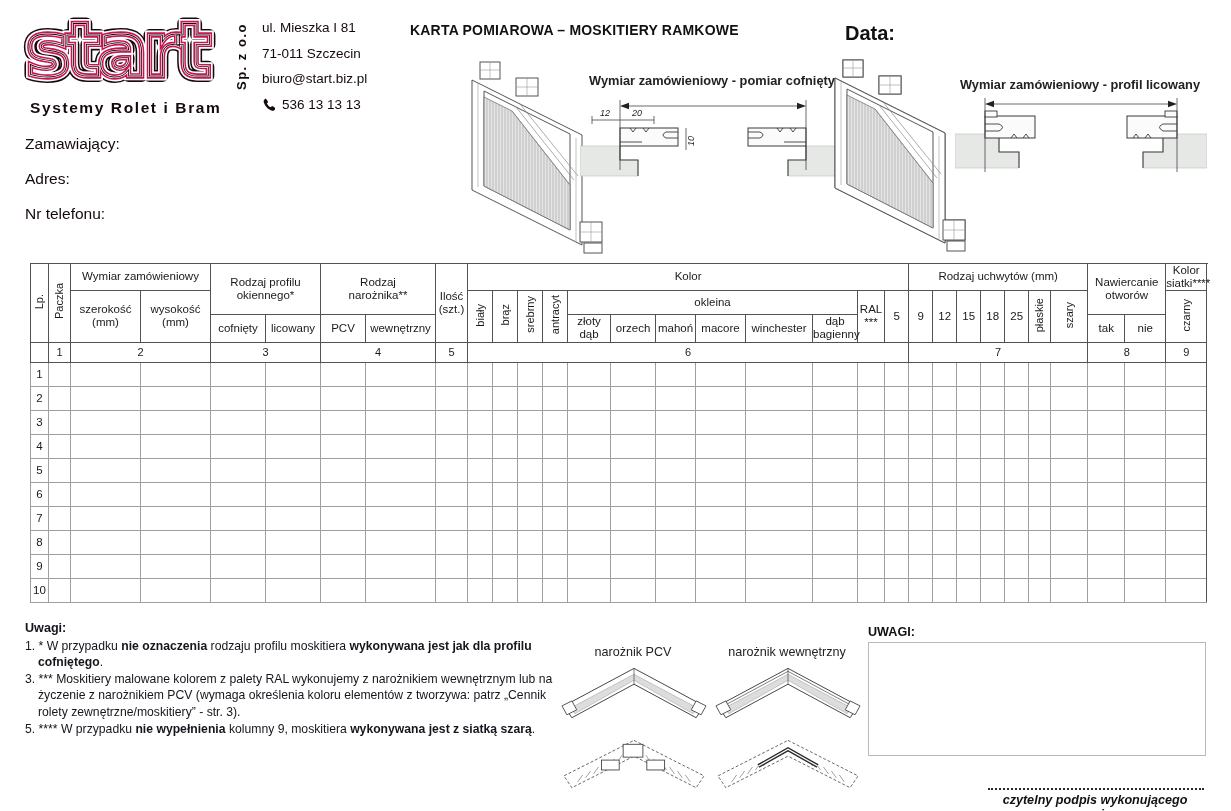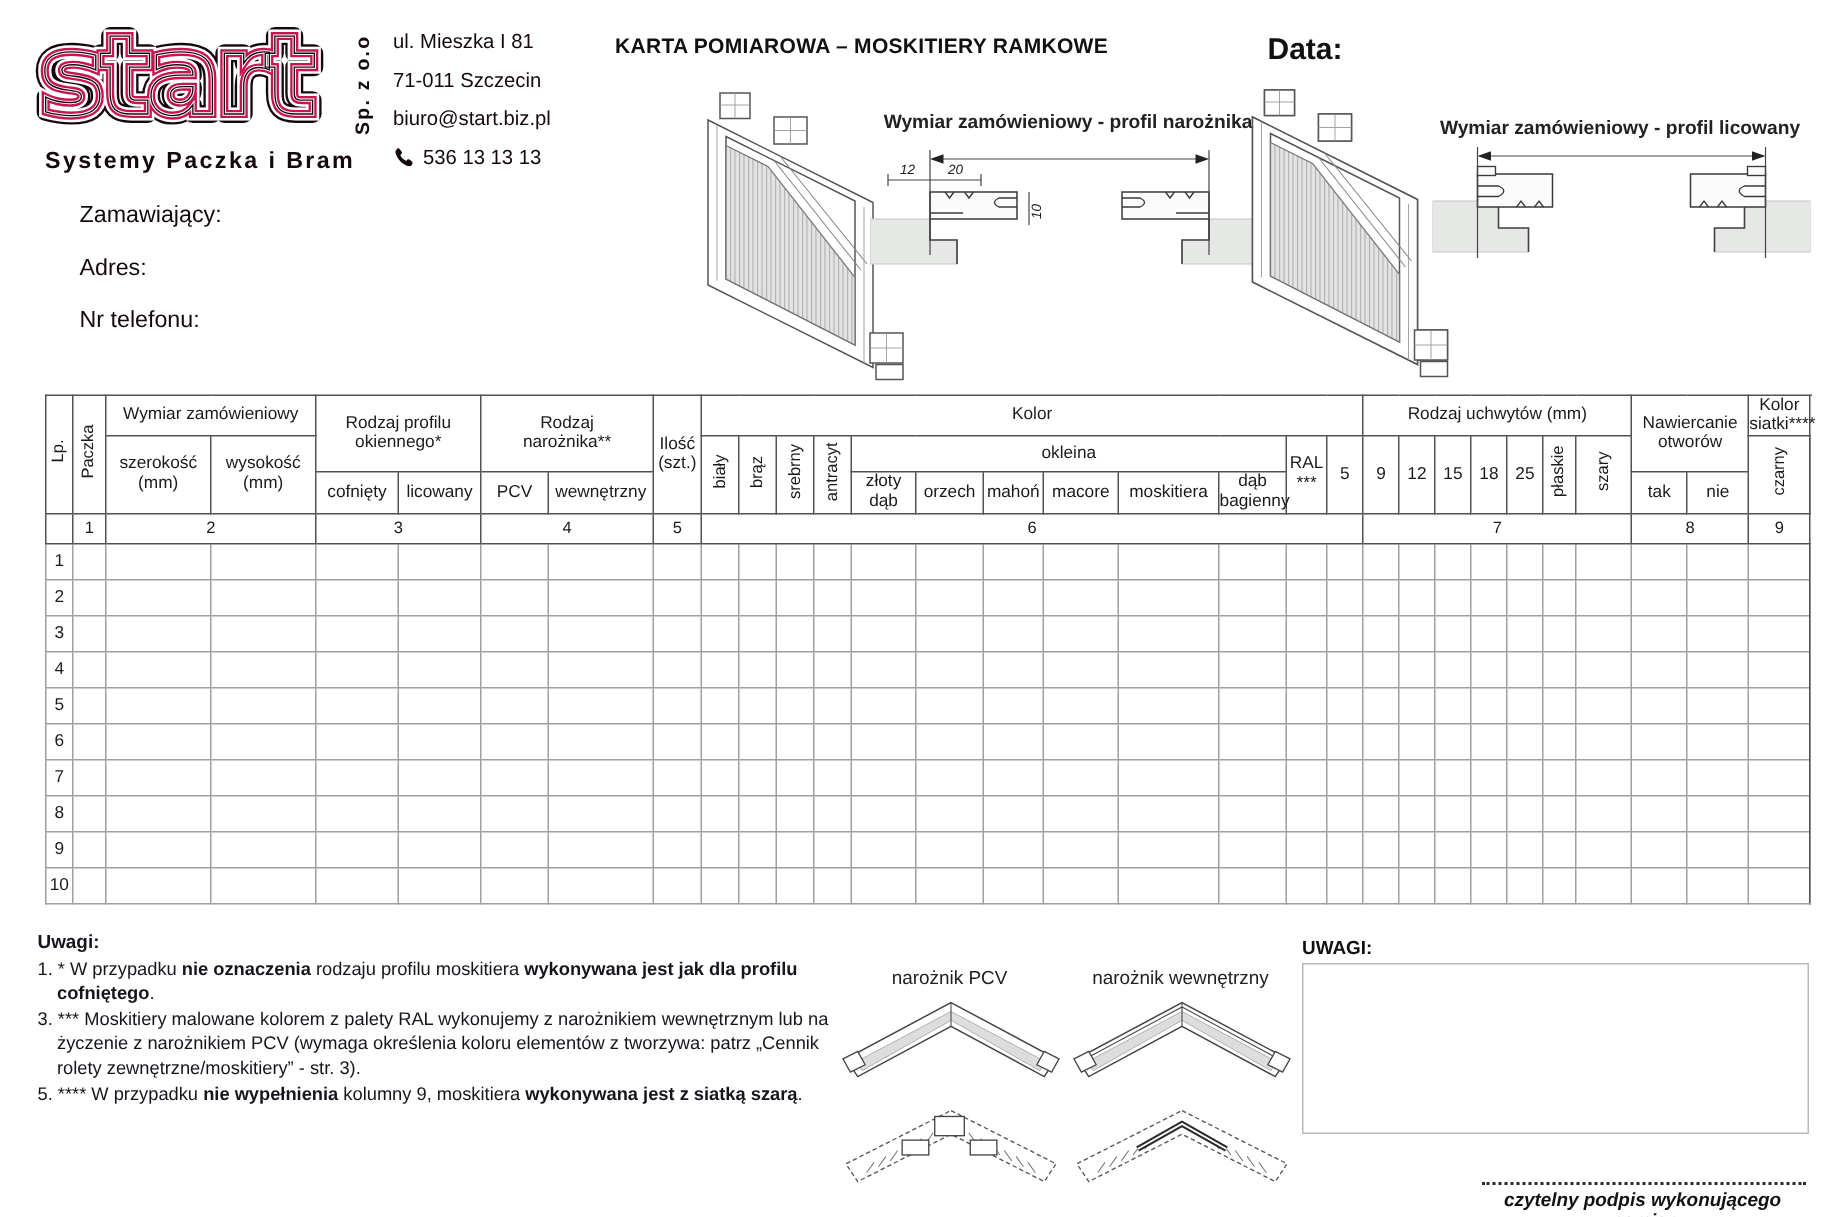--- a/index.html
+++ b/index.html
@@ -8,21 +8,21 @@
   .abs{position:absolute;}
 
   
   .tagline{left:30px;top:99px;font-size:15.5px;font-weight:bold;letter-spacing:1.6px;color:#15090f;}
   .contact{left:262px;top:15px;font-size:13.5px;line-height:25.5px;color:#15090f;font-weight:500;}
   .contact .row{display:flex;align-items:center;gap:7px;height:25.5px;}
   .doc-title{left:410px;top:22px;font-size:14px;font-weight:bold;letter-spacing:.2px;color:#111;}
   .date-label{left:845px;top:22px;font-size:20px;font-weight:bold;color:#111;text-align:right;}
 
   
-  .form-label{left:25px;font-size:15.5px;font-weight:500;color:#15090f;margin-left:28px;}
+  .form-label{left:25px;font-size:15.5px;font-weight:500;color:#15090f;}
 
   
   .diag-label{font-size:12.8px;font-weight:600;color:#222;text-align:center;white-space:nowrap;}
 
   
   table.meas{position:absolute;left:30px;top:263px;width:1176px;border-collapse:collapse;
              table-layout:fixed;border:1.5px solid #4f5257;}
   table.meas th, table.meas td{border:1px solid #9aa0a3;padding:0;font-weight:400;
              text-align:center;vertical-align:middle;font-size:11.5px;line-height:1.12;color:#1a1a1a;}
   table.meas thead th, table.meas thead td{border-color:#4f5257;white-space:pre-line;}
@@ -54,21 +54,21 @@
 <svg class="abs" style="left:22px;top:4px;" width="232" height="96" viewBox="0 0 232 96">
   <g font-family="'DejaVu Sans',sans-serif" font-weight="bold" font-size="74" letter-spacing="-4">
     <text x="4" y="72" fill="none" stroke="#15090f" stroke-width="12" stroke-linejoin="round">start</text>
     <text x="4" y="72" fill="none" stroke="#ffffff" stroke-width="8.8">start</text>
     <text x="4" y="72" fill="none" stroke="#c8154f" stroke-width="5.4">start</text>
     <text x="4" y="72" fill="none" stroke="#ffffff" stroke-width="2.2">start</text>
     <text x="4" y="72" fill="none" stroke="#15090f" stroke-width="0.9">start</text>
   </g>
   <text transform="translate(224 86) rotate(-90)" font-size="13" letter-spacing="1.5" fill="#15090f" font-weight="600">Sp. z o.o</text>
 </svg>
-<div class="abs tagline">Systemy Paczka i Bram</div>
+<div class="abs tagline">Systemy Rolet i Bram</div>
 
 <div class="abs contact">
   <div class="row">
       <span>ul. Mieszka I 81</span>
     </div>
   <div class="row">
       <span>71-011 Szczecin</span>
     </div>
   <div class="row">
       <span>biuro@start.biz.pl</span>
@@ -104,21 +104,21 @@
     <rect x="48" y="12" width="20" height="17" fill="#fff"></rect>
     <path d="M48 20 h20 M58 12 v17" stroke="#999" stroke-width="0.6"></path>
     <rect x="84" y="28" width="22" height="18" fill="#fff"></rect>
     <path d="M84 37 h22 M95 28 v18" stroke="#999" stroke-width="0.6"></path>
     <rect x="148" y="172" width="22" height="20" fill="#fff"></rect>
     <path d="M148 182 h22 M159 172 v20" stroke="#999" stroke-width="0.6"></path>
     <rect x="152" y="193" width="18" height="10" fill="#fff"></rect>
   </g>
 </svg>
 
-<div class="abs diag-label" style="left:580px;top:73px;width:264px;">Wymiar zamówieniowy - profil narożnika</div>
+<div class="abs diag-label" style="left:580px;top:73px;width:264px;">Wymiar zamówieniowy - pomiar cofnięty</div>
 <svg class="abs" style="left:580px;top:88px;" width="266" height="100" viewBox="0 0 266 100">
   <g id="cofWall">
     <path d="M0 58 H40 V72 H58 V88 H0 Z" fill="#e6e8e6" stroke="#c3c6c3" stroke-width="0.7"></path>
     <path d="M40 58 V72 H58 V88" fill="none" stroke="#444" stroke-width="1.1"></path>
     <rect x="40" y="40" width="58" height="18" fill="#fbfbfb" stroke="#3a3a3a" stroke-width="1"></rect>
     <path d="M50 40 l3 4 3-4 M63 40 l3 4 3-4" fill="none" stroke="#3a3a3a" stroke-width="0.9"></path>
     <path d="M98 44 h-12 q-6 3 0 6 h12 M40 54 h22" fill="none" stroke="#3a3a3a" stroke-width="0.9"></path>
   </g>
   <use href="#cofWall" transform="translate(266 0) scale(-1 1)"></use>
   <g stroke="#444" stroke-width="0.8">
@@ -249,21 +249,21 @@
     <tr class="r3">
       <th>cofnięty</th>
       <th>licowany</th>
       <th>PCV</th>
       <th>wewnętrzny</th>
       <th>złoty
 dąb</th>
       <th>orzech</th>
       <th>mahoń</th>
       <th>macore</th>
-      <th>moskitiera</th>
+      <th>winchester</th>
       <th>dąb
 bagienny</th>
       <th>tak</th>
       <th>nie</th>
     </tr>
     <tr class="r4">
       <td></td>
       <td>1</td>
       <td colspan="2">2</td>
       <td colspan="2">3</td>

